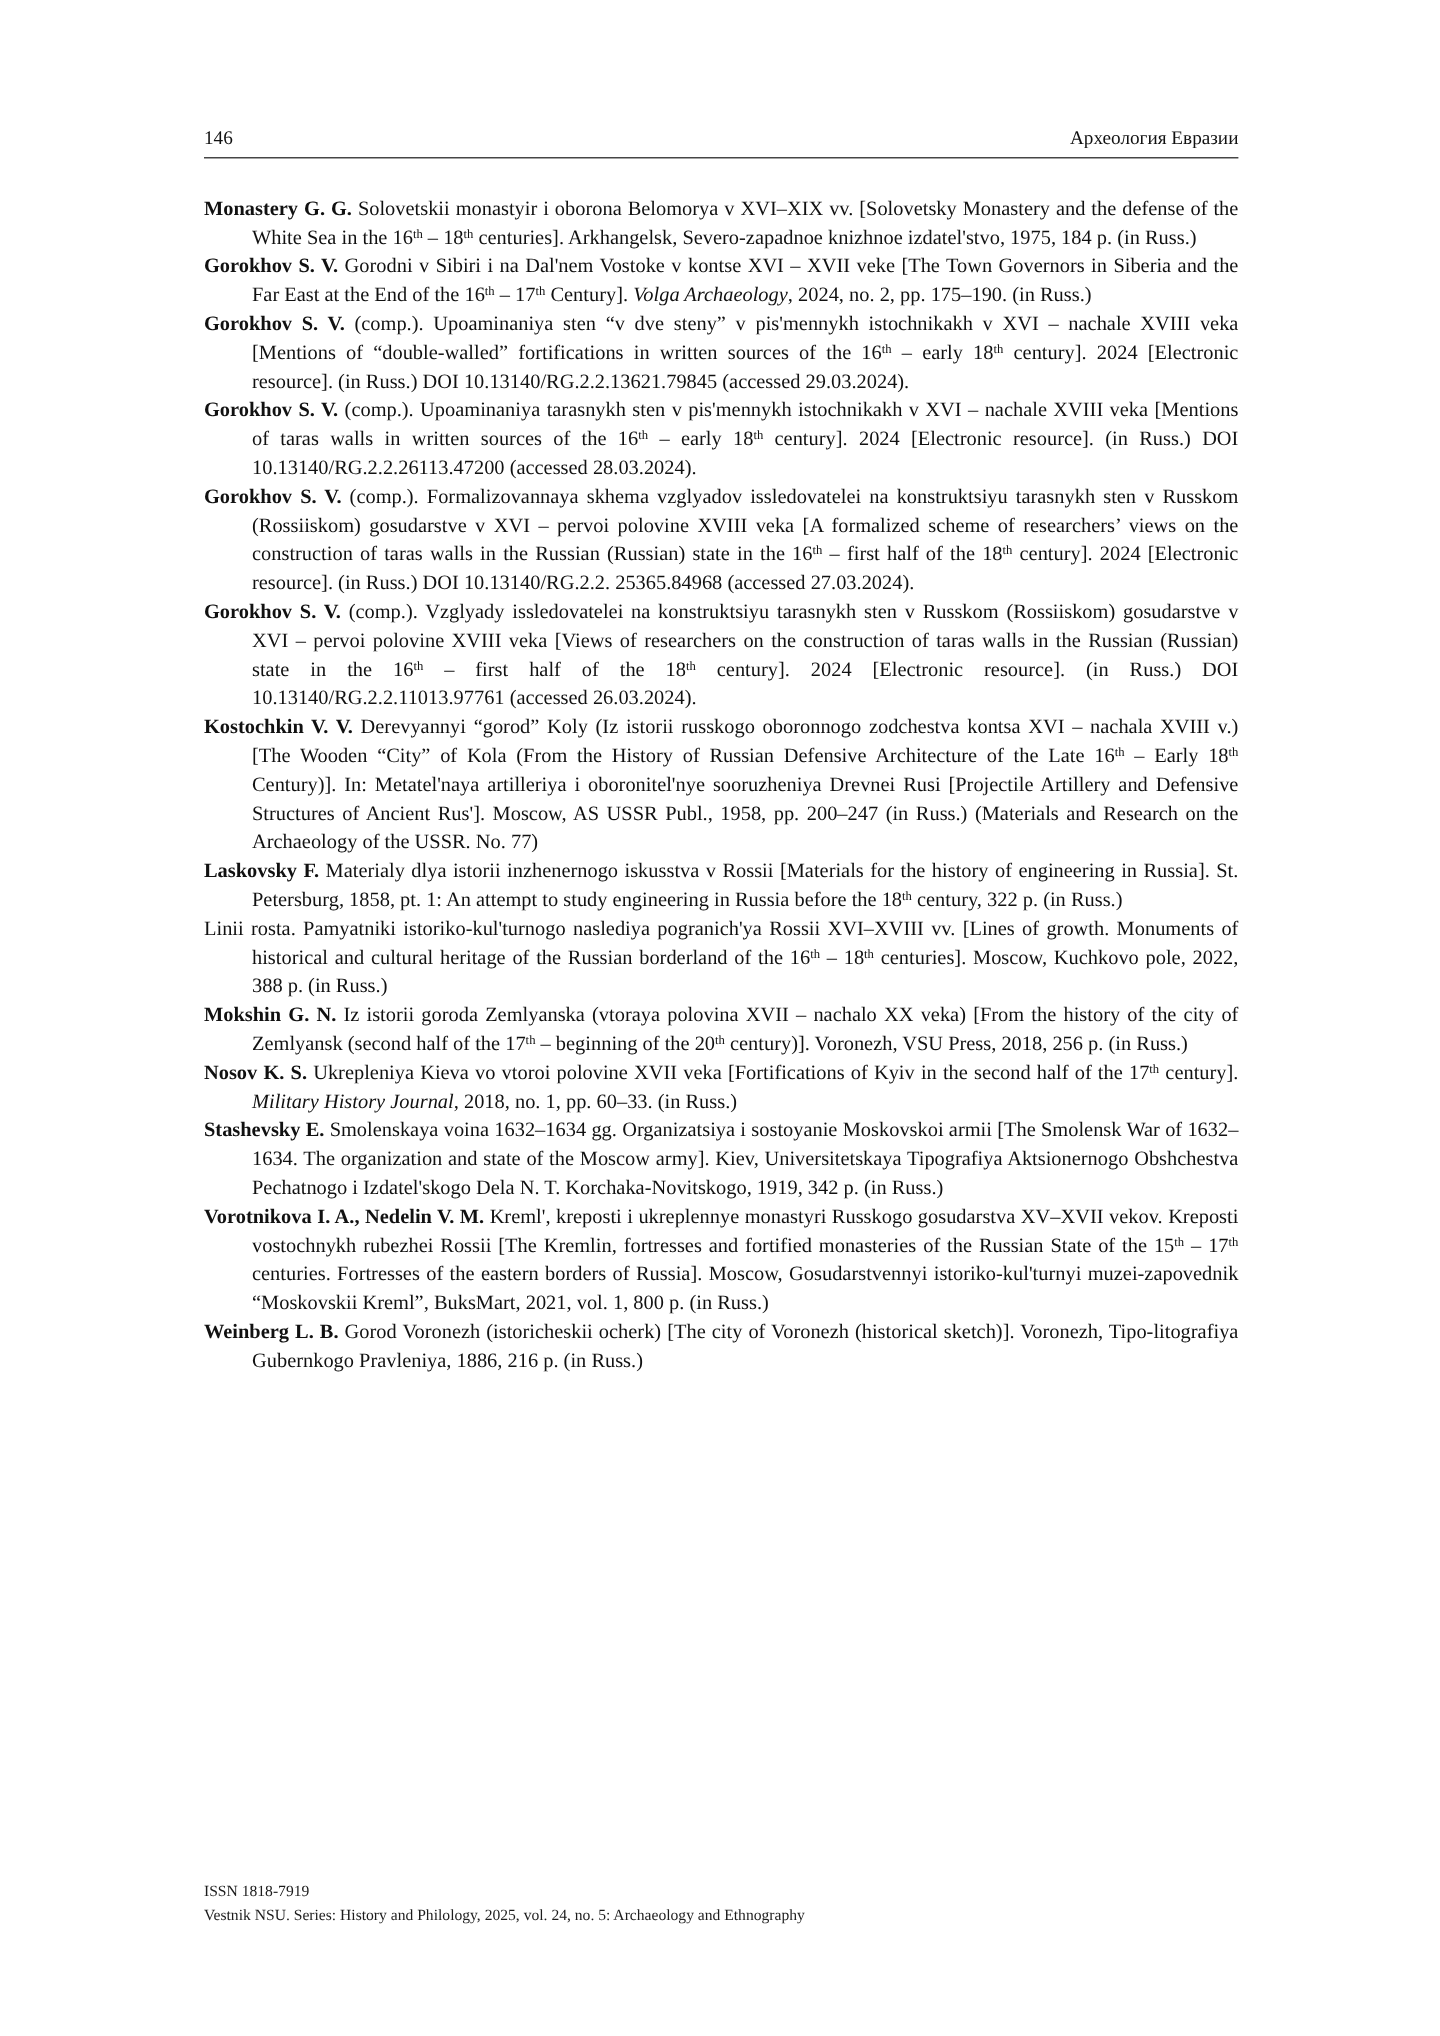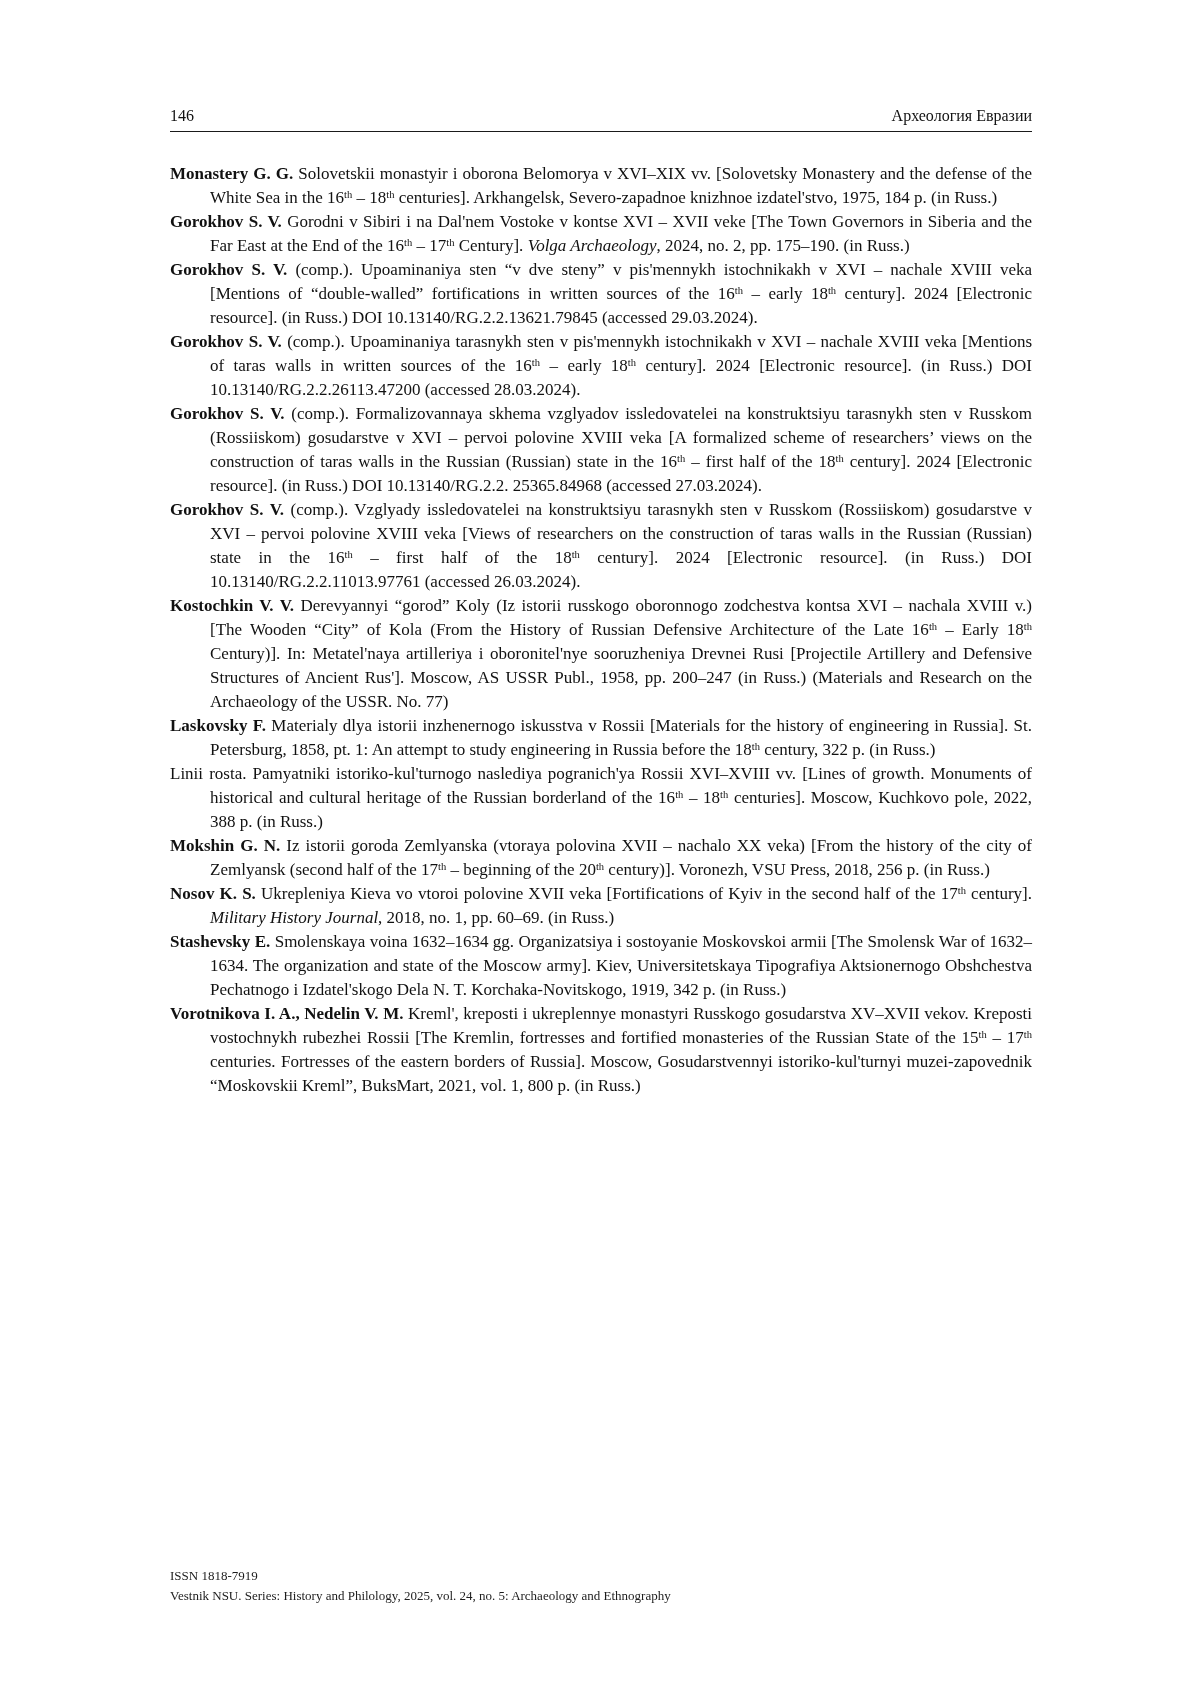--- a/index.html
+++ b/index.html
@@ -81,22 +81,23 @@
         <p class="ref"><span class="b">Monastery G. G.</span><span> Solovetskii monastyir i oborona Belomorya v XVI–XIX vv. [Solovetsky Monastery and the defense of the White Sea in the 16</span><sup>th</sup><span> – 18</span><sup>th</sup><span> centuries]. Arkhangelsk, Severo-zapadnoe knizhnoe izdatel'stvo, 1975, 184 p. (in Russ.)</span></p>
         <p class="ref"><span class="b">Gorokhov S. V.</span><span> Gorodni v Sibiri i na Dal'nem Vostoke v kontse XVI – XVII veke [The Town Governors in Siberia and the Far East at the End of the 16</span><sup>th</sup><span> – 17</span><sup>th</sup><span> Century]. </span><span class="i">Volga Archaeology</span><span>, 2024, no. 2, pp. 175–190. (in Russ.)</span></p>
         <p class="ref"><span class="b">Gorokhov S. V.</span><span> (comp.). Upoaminaniya sten “v dve steny” v pis'mennykh istochnikakh v XVI – nachale XVIII veka [Mentions of “double-walled” fortifications in written sources of the 16</span><sup>th</sup><span> – early 18</span><sup>th</sup><span> century]. 2024 [Electronic resource]. (in Russ.) DOI 10.13140/RG.2.2.13621.79845 (accessed 29.03.2024).</span></p>
         <p class="ref"><span class="b">Gorokhov S. V.</span><span> (comp.). Upoaminaniya tarasnykh sten v pis'mennykh istochnikakh v XVI – nachale XVIII veka [Mentions of taras walls in written sources of the 16</span><sup>th</sup><span> – early 18</span><sup>th</sup><span> century]. 2024 [Electronic resource]. (in Russ.) DOI 10.13140/RG.2.2.26113.47200 (accessed 28.03.2024).</span></p>
         <p class="ref"><span class="b">Gorokhov S. V.</span><span> (comp.). Formalizovannaya skhema vzglyadov issledovatelei na konstruktsiyu tarasnykh sten v Russkom (Rossiiskom) gosudarstve v XVI – pervoi polovine XVIII veka [A formalized scheme of researchers’ views on the construction of taras walls in the Russian (Russian) state in the 16</span><sup>th</sup><span> – first half of the 18</span><sup>th</sup><span> century]. 2024 [Electronic resource]. (in Russ.) DOI 10.13140/RG.2.2. 25365.84968 (accessed 27.03.2024).</span></p>
         <p class="ref"><span class="b">Gorokhov S. V.</span><span> (comp.). Vzglyady issledovatelei na konstruktsiyu tarasnykh sten v Russkom (Rossiiskom) gosudarstve v XVI – pervoi polovine XVIII veka [Views of researchers on the construction of taras walls in the Russian (Russian) state in the 16</span><sup>th</sup><span> – first half of the 18</span><sup>th</sup><span> century]. 2024 [Electronic resource]. (in Russ.) DOI 10.13140/RG.2.2.11013.97761 (accessed 26.03.2024).</span></p>
         <p class="ref"><span class="b">Kostochkin V. V.</span><span> Derevyannyi “gorod” Koly (Iz istorii russkogo oboronnogo zodchestva kontsa XVI – nachala XVIII v.) [The Wooden “City” of Kola (From the History of Russian Defensive Architecture of the Late 16</span><sup>th</sup><span> – Early 18</span><sup>th</sup><span> Century)]. In: Metatel'naya artilleriya i oboronitel'nye sooruzheniya Drevnei Rusi [Projectile Artillery and Defensive Structures of Ancient Rus']. Moscow, AS USSR Publ., 1958, pp. 200–247 (in Russ.) (Materials and Research on the Archaeology of the USSR. No. 77)</span></p>
         <p class="ref"><span class="b">Laskovsky F.</span><span> Materialy dlya istorii inzhenernogo iskusstva v Rossii [Materials for the history of engineering in Russia]. St. Petersburg, 1858, pt. 1: An attempt to study engineering in Russia before the 18</span><sup>th</sup><span> century, 322 p. (in Russ.)</span></p>
         <p class="ref"><span>Linii rosta. Pamyatniki istoriko-kul'turnogo naslediya pogranich'ya Rossii XVI–XVIII vv. [Lines of growth. Monuments of historical and cultural heritage of the Russian borderland of the 16</span><sup>th</sup><span> – 18</span><sup>th</sup><span> centuries]. Moscow, Kuchkovo pole, 2022, 388 p. (in Russ.)</span></p>
         <p class="ref"><span class="b">Mokshin G. N.</span><span> Iz istorii goroda Zemlyanska (vtoraya polovina XVII – nachalo XX veka) [From the history of the city of Zemlyansk (second half of the 17</span><sup>th</sup><span> – beginning of the 20</span><sup>th</sup><span> century)]. Voronezh, VSU Press, 2018, 256 p. (in Russ.)</span></p>
-        <p class="ref"><span class="b">Nosov K. S.</span><span> Ukrepleniya Kieva vo vtoroi polovine XVII veka [Fortifications of Kyiv in the second half of the 17</span><sup>th</sup><span> century]. </span><span class="i">Military History Journal</span><span>, 2018, no. 1, pp. 60–69. (in Russ.)</span></p>
+        <p class="ref"><span class="b">Nosov K. S.</span><span> Ukrepleniya Kieva vo vtoroi polovine XVII veka [Fortifications of Kyiv in the second half of the 17</span><sup>th</sup><span> century]. </span><span class="i">Military History Journal</span><span>, 2018, no. 1, pp. 60–33. (in Russ.)</span></p>
         <p class="ref"><span class="b">Stashevsky E.</span><span> Smolenskaya voina 1632–1634 gg. Organizatsiya i sostoyanie Moskovskoi armii [The Smolensk War of 1632–1634. The organization and state of the Moscow army]. Kiev, Universitetskaya Tipografiya Aktsionernogo Obshchestva Pechatnogo i Izdatel'skogo Dela N. T. Korchaka-Novitskogo, 1919, 342 p. (in Russ.)</span></p>
         <p class="ref"><span class="b">Vorotnikova I. A., Nedelin V. M.</span><span> Kreml', kreposti i ukreplennye monastyri Russkogo gosudarstva XV–XVII vekov. Kreposti vostochnykh rubezhei Rossii [The Kremlin, fortresses and fortified monasteries of the Russian State of the 15</span><sup>th</sup><span> – 17</span><sup>th</sup><span> centuries. Fortresses of the eastern borders of Russia]. Moscow, Gosudarstvennyi istoriko-kul'turnyi muzei-zapovednik “Moskovskii Kreml”, BuksMart, 2021, vol. 1, 800 p. (in Russ.)</span></p>
+        <p class="ref"><span class="b">Weinberg L. B.</span><span> Gorod Voronezh (istoricheskii ocherk) [The city of Voronezh (historical sketch)]. Voronezh, Tipo-litografiya Gubernkogo Pravleniya, 1886, 216 p. (in Russ.)</span></p>
       </div>
   </div>
   <div class="footer">
     <div>ISSN 1818-7919</div>
     <div>Vestnik NSU. Series: History and Philology, 2025, vol. 24, no. 5: Archaeology and Ethnography</div>
   </div>
 </div>
 
 </body></html>

